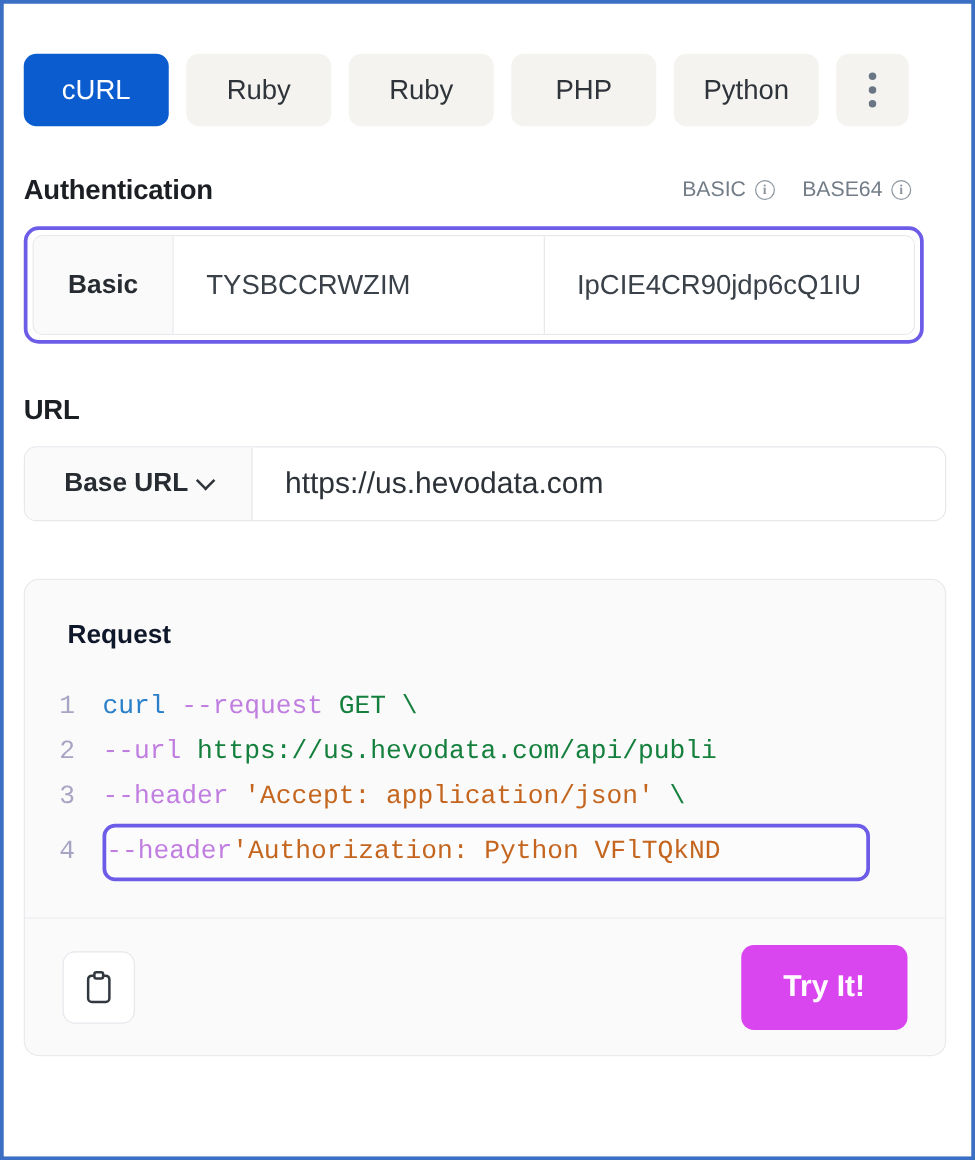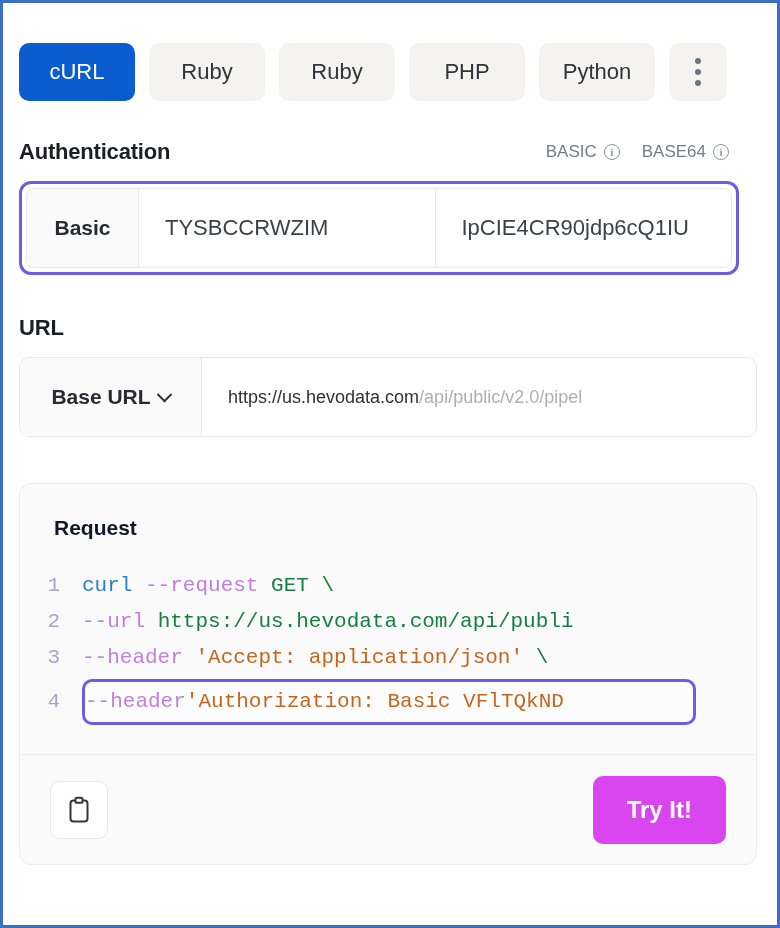--- a/index.html
+++ b/index.html
@@ -165,21 +165,21 @@
     outline: none;
     font-family: "Liberation Sans", sans-serif;
     min-width: 0;
   }
   .auth-field + .auth-field { border-left: 1px solid #e6e8ec; }
 
   
   .url-row {
     display: flex;
     width: 738px;
-    height: 80px;
+    height: 60px;
     border: 1px solid #e6e8ec;
     border-radius: 10px;
     background: #ffffff;
     overflow: hidden;
     margin-bottom: 46px;
   }
   .url-base {
     width: 182px;
     min-width: 182px;
     background: #fafafa;
@@ -199,21 +199,21 @@
     height: 11px;
     border-right: 2px solid #2f343a;
     border-bottom: 2px solid #2f343a;
     transform: rotate(45deg) translate(-2px, -2px);
   }
   .url-value {
     flex: 1;
     display: flex;
     align-items: center;
     padding: 0 0 0 26px;
-    font-size: 18px;
+    font-size: 24px;
     white-space: nowrap;
     overflow: hidden;
     min-width: 0;
   }
   .url-host { color: #2c3238; }
   .url-path { color: #a9b0b8; }
 
   
   .req-card {
     width: 738px;
@@ -355,21 +355,20 @@
       <div class="section-title">URL</div>
     </div>
 
     <div class="url-row">
       <div class="url-base">
         <span>Base URL</span>
         <span class="chev"></span>
       </div>
       <div class="url-value">
         <span class="url-host">https://us.hevodata.com</span>
-          <span class="url-path">/api/public/v2.0/pipel</span>
       </div>
     </div>
 
     <div class="req-card">
       <div class="req-title">Request</div>
       <div class="code-block" id="code-block">
           <div class="code-line">
             <div class="ln">1</div>
             <div class="code-text"><span class="tok-cmd">curl </span><span class="tok-flag">--request </span><span class="tok-plain">GET \</span></div>
           </div>
@@ -379,21 +378,21 @@
           </div>
           <div class="code-line">
             <div class="ln">3</div>
             <div class="code-text"><span class="tok-plain">    </span><span class="tok-flag">--header </span><span class="tok-str">'Accept: application/json'</span><span class="tok-plain"> \</span></div>
           </div>
           <div class="code-line highlight-wrap">
             <div class="ln">4</div>
             <div class="code-text line-highlight">
               <span class="tok-plain">   </span>
               <span class="tok-flag">--header </span>
-              <span class="tok-str">'Authorization: Basic VFlTQkND</span>
+              <span class="tok-str">'Authorization: Python VFlTQkND</span>
             </div>
           </div>
         </div>
       <div class="req-footer">
         <button class="copy-btn">
           <svg width="24" height="28" viewBox="0 0 24 28" fill="none">
             <rect x="3.5" y="4.5" width="17" height="21" rx="3" stroke="#32383f" stroke-width="2"></rect>
             <rect x="8.5" y="1.8" width="7" height="5" rx="1.6" stroke="#32383f" stroke-width="2" fill="#ffffff"></rect>
           </svg>
         </button>

